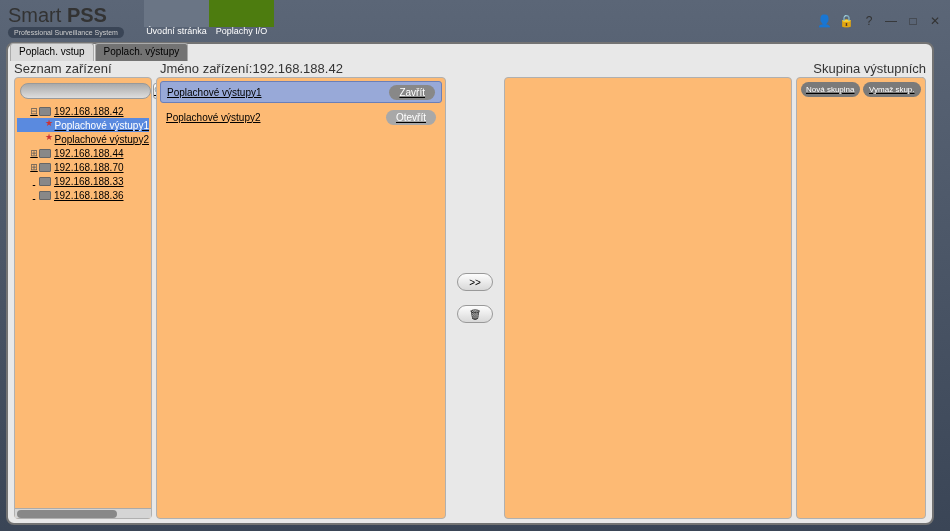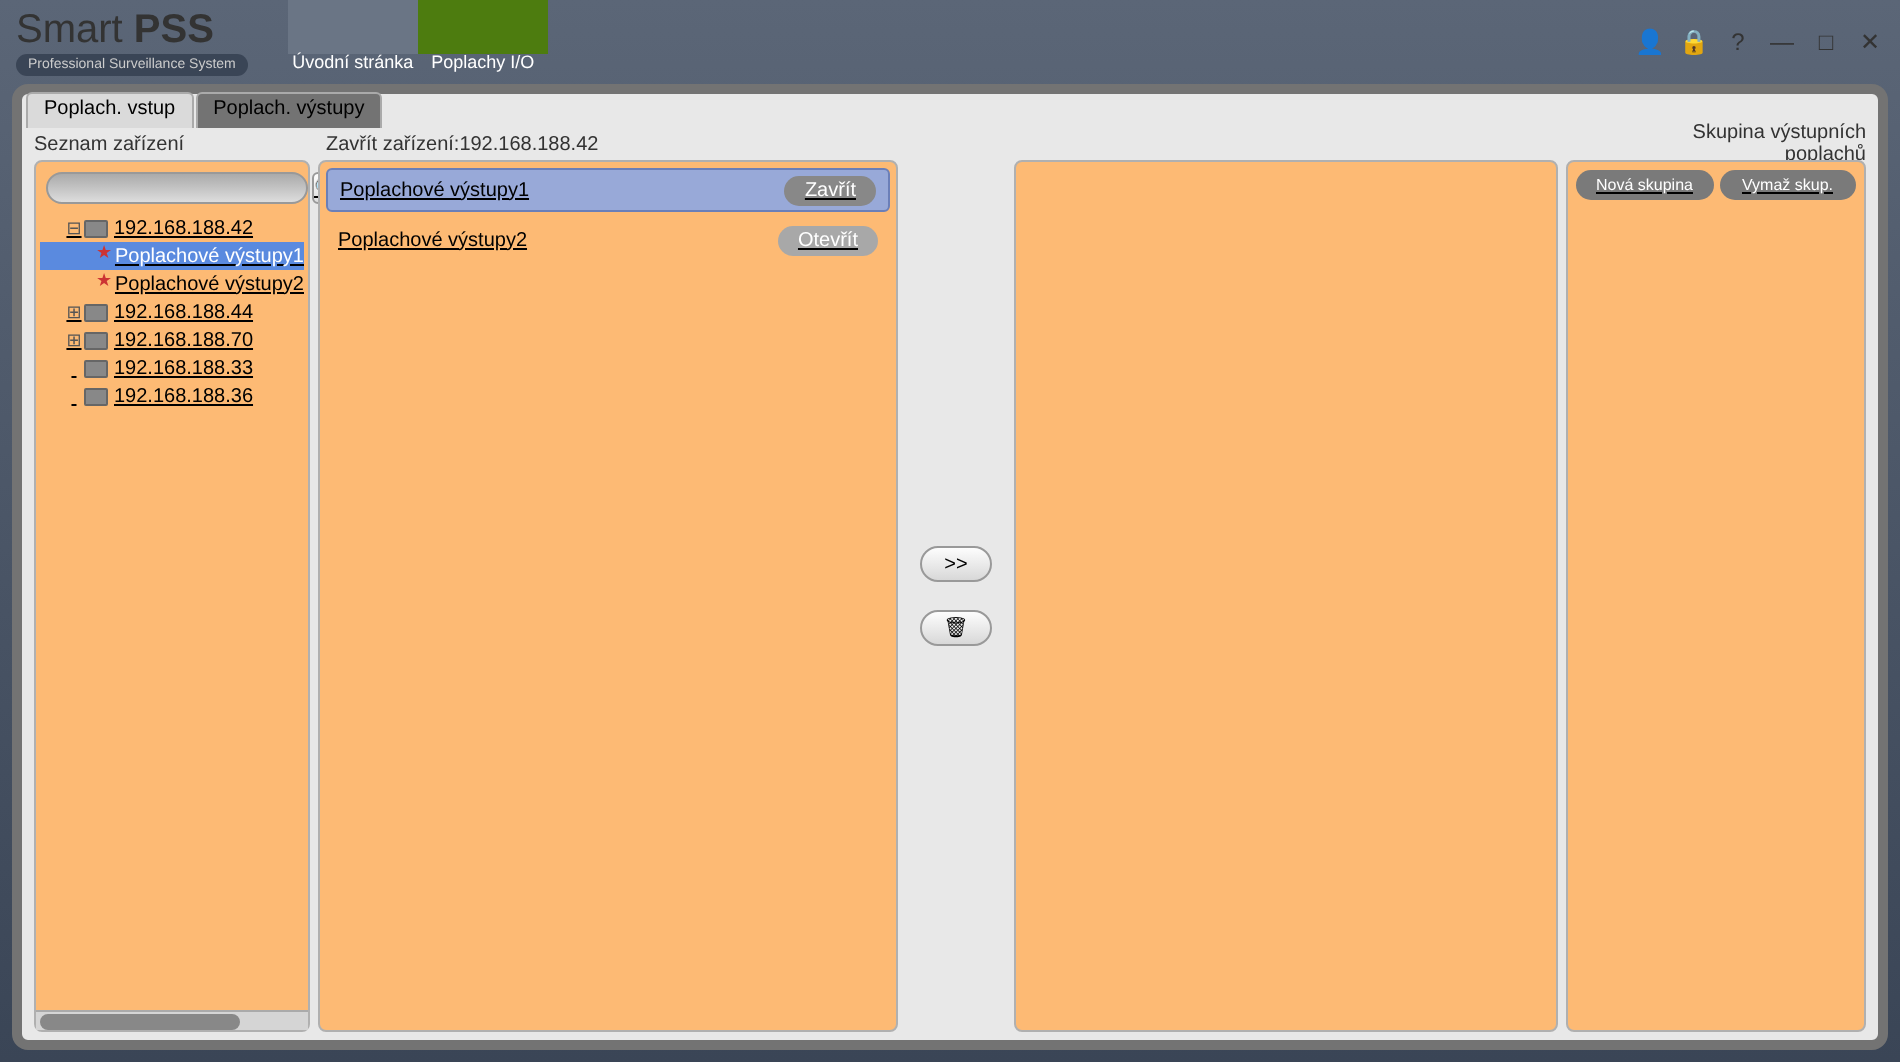--- a/index.html
+++ b/index.html
@@ -19,38 +19,38 @@
     .tab-icon.home-ic { background: #5a9a3a; border-radius: 4px; position: relative; }
     .tab-icon.home-ic::before { content: ""; position: absolute; width: 12px; height: 10px; background: #fff; bottom: 3px; }
     .tab-icon.home-ic::after { content: ""; position: absolute; top: 2px; border-left: 8px solid transparent; border-right: 8px solid transparent; border-bottom: 8px solid #fff; }
     .tab-icon.alarm-ic { background: #e88a2a; border-radius: 4px; position: relative; }
     .tab-icon.alarm-ic::before { content: ""; position: absolute; width: 10px; height: 10px; background: #c33; border-radius: 50% 50% 0 0; top: 4px; left: 6px; }
     .tab-icon.alarm-ic::after { content: ""; position: absolute; width: 16px; height: 3px; background: #aaa; bottom: 4px; left: 3px; border-radius: 2px; }
     
     .title-controls { margin-left: auto; display: flex; gap: 8px; align-items: center; }
     .tc-icon { width: 14px; height: 14px; color: #333; font-size: 12px; cursor: pointer; display: flex; align-items: center; justify-content: center; }
     
-    .content-wrap { background: #e8e8e8; margin: 0 6px 6px 6px; border-radius: 8px; height: 483px; border: 5px solid #737373; display: flex; flex-direction: column; padding-bottom: 4px; }
+    .content-wrap { background: #e8e8e8; margin: 0 16px 6px 6px; border-radius: 8px; height: 483px; border: 2px solid #737373; display: flex; flex-direction: column; padding-bottom: 4px; }
     
     .subtabs { display: flex; height: 18px; padding-left: 2px; margin-top: -1px; }
     .subtab { padding: 2px 8px; font-size: 10px; background: #dadada; border: 1px solid #aaa; border-bottom: none; cursor: pointer; border-radius: 3px 3px 0 0; margin-right: 1px; }
     .subtab.active { background: #737373; }
     
-    .labels-row { display: flex; height: 16px; font-size: 10px; color: #333; padding: 0 6px; align-items: center; }
+    .labels-row { display: flex; height: 16px; font-size: 13px; color: #333; padding: 0 6px; align-items: flex-start; }
     .lbl-left { width: 146px; }
     .lbl-mid { flex: 1; }
     .lbl-right { width: 130px; text-align: right; }
     
     .panels { display: flex; flex: 1; gap: 4px; padding: 0 6px; min-height: 0; }
     .panel { background: #fdba74; border: 1px solid #b0b0b0; border-radius: 4px; position: relative; text-decoration: underline; }
     .panel.p1 { width: 138px; display: flex; flex-direction: column; }
     .panel.p2 { width: 290px; }
     .panel-gap { width: 50px; display: flex; flex-direction: column; justify-content: center; align-items: center; gap: 14px; }
     .panel.p3 { flex: 1; }
-    .panel.p4 { width: 150px; }
+    .panel.p4 { width: 130px; }
     
     .search-row { display: flex; align-items: center; padding: 5px; gap: 2px; }
     .search-input { flex: 1; height: 16px; border-radius: 8px; border: 1px solid #999; background: linear-gradient(#aaa, #ddd); padding: 0 6px; font-size: 9px; }
     .search-btn { width: 18px; height: 16px; border: 1px solid #999; border-radius: 3px; background: linear-gradient(#fff, #ddd); cursor: pointer; font-size: 9px; display: flex; align-items: center; justify-content: center; }
     
     .tree { flex: 1; font-size: 10px; padding: 0 2px; overflow-x: auto; overflow-y: hidden; }
     .tree-node { display: flex; align-items: center; height: 14px; white-space: nowrap; cursor: pointer; }
     .tree-node.selected { background: #5a8adf; color: #fff; }
     .expander { width: 10px; text-align: center; font-size: 9px; color: #555; }
     .dev-icon { width: 12px; height: 9px; background: #888; border: 1px solid #666; margin-right: 3px; border-radius: 1px; display: inline-block; }
@@ -107,21 +107,21 @@
 </div>
 
 <div class="content-wrap">
   <div class="subtabs">
     <div class="subtab">Poplach. vstup</div>
     <div class="subtab active">Poplach. výstupy</div>
   </div>
 
   <div class="labels-row">
     <div class="lbl-left">Seznam zařízení</div>
-    <div class="lbl-mid"><span>Zavřít zařízení:</span><span>192.168.188.42</span></div>
+    <div class="lbl-mid"><span>Jméno zařízení:</span><span>192.168.188.42</span></div>
     <div class="lbl-right">Skupina výstupních poplachů</div>
   </div>
 
   <div class="panels">
 
     <div class="panel p1">
       <div class="search-row">
         <input class="search-input" style="">
         <div class="search-btn">
             <span>🔍</span>

